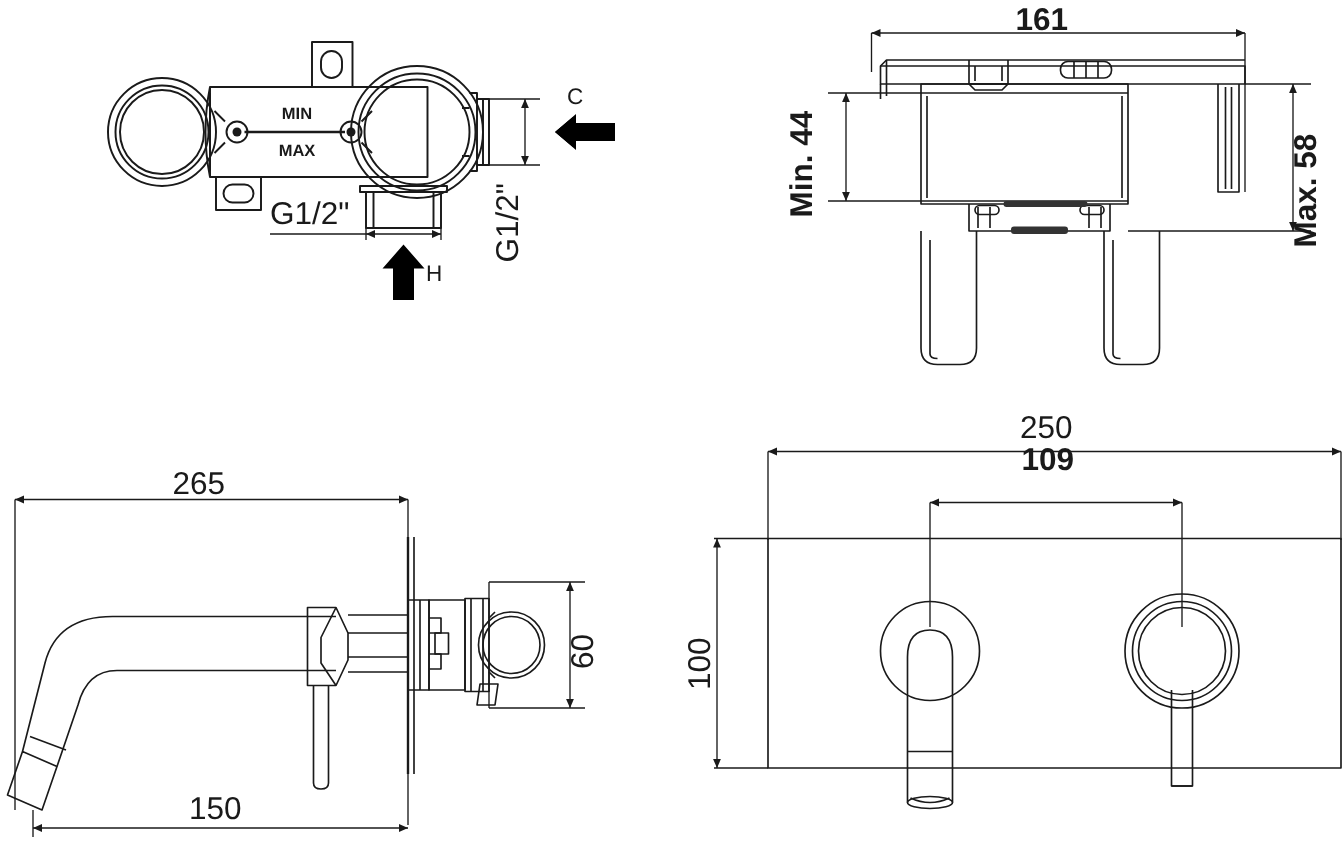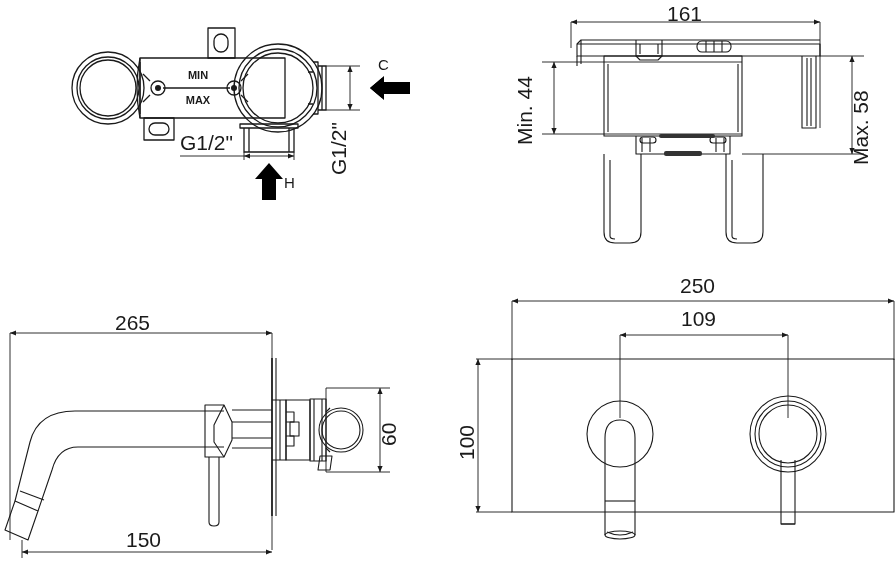--- a/index.html
+++ b/index.html
@@ -111,21 +111,21 @@
 
     <div class="dimtext dim-lg" style="left:150px; top:132px;">G1/2"</div>
 
     <div class="dimtext dim-lg rot90" style="left:298px; top:175px;">G1/2"</div>
 
     <div class="dimtext dim-sm" style="left:348px; top:57px;">C</div>
 
     <div class="dimtext dim-sm" style="left:254px; top:175px;">H</div>
   </div>
 
-  <div class="view" style="left:484px; top:0px;">
+  <div class="view" style="left:494px; top:0px;font-weight:bold;">
     <svg width="396" height="255" viewBox="0 0 396 255">
       <g fill="none" stroke="#1a1a1a" stroke-width="1.1" stroke-linejoin="round">
 
         <path d="M87 22 L336 22" stroke-width="0.9"></path>
         <path d="M87 22 l6 -2.6 l0 5.2 z" fill="#1a1a1a" stroke="none"></path>
         <path d="M336 22 l-6 -2.6 l0 5.2 z" fill="#1a1a1a" stroke="none"></path>
         <path d="M87 22 L87 48" stroke-width="0.9"></path>
         <path d="M336 22 L336 128" stroke-width="0.9"></path>
 
         <path d="M93 44 L336 44 L336 56 L93 56 Z"></path>
@@ -282,18 +282,18 @@
         <circle cx="338" cy="164" r="33"></circle>
         <circle cx="338" cy="164" r="29"></circle>
 
         <path d="M331 190 L331 254 L345 254 L345 190"></path>
         <path d="M331 254 L345 254"></path>
       </g>
     </svg>
 
     <div class="dimtext dim-lg" style="left:230px; top:5px;">250</div>
 
-    <div class="dimtext dim-lg" style="left:231px; top:38px;">109</div>
+    <div class="dimtext dim-lg" style="left:231px; top:26px;font-weight:bold;">109</div>
 
     <div class="dimtext dim-lg rot90" style="left:6px; top:190px;">100</div>
   </div>
 
 </div>
 
 </body></html>

